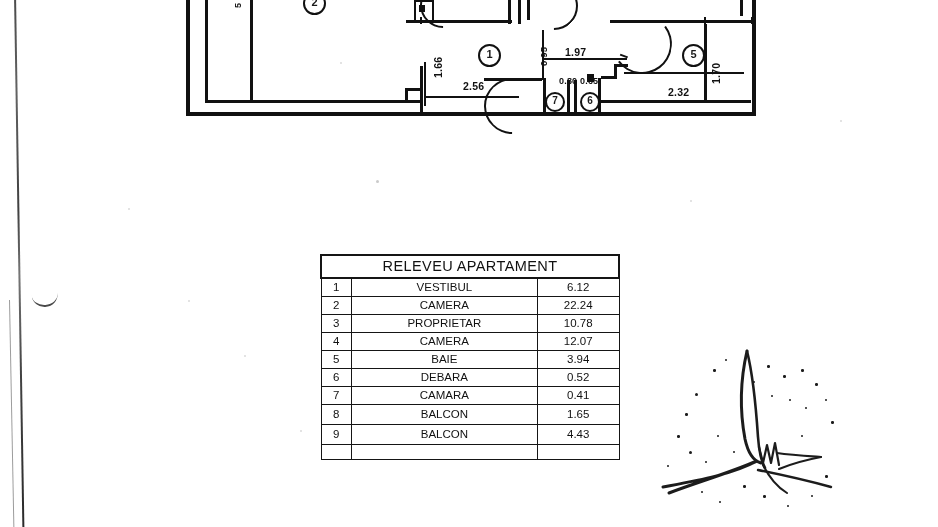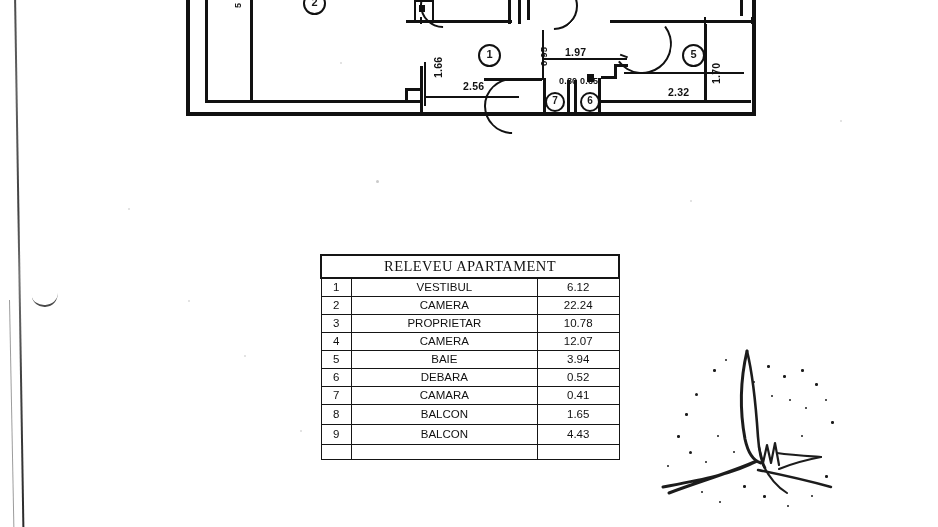--- a/index.html
+++ b/index.html
@@ -79,21 +79,20 @@
     font-family:"Liberation Sans",sans-serif;
   }
   #releveu-table td,#releveu-table th{
     border:1.6px solid #151515;padding:0;text-align:center;
     font-size:11.5px;color:#111;background:transparent;font-weight:normal;
     height:17px;line-height:17px;
   }
   #releveu-table .title-cell{
     font-size:14.5px;letter-spacing:.4px;height:21px;line-height:21px;
     border-width:2px;
-    font-family:Liberation Serif, serif;
   }
   #releveu-table .hdr{font-size:13px;height:auto;line-height:15px;padding:2px 0;}
   #releveu-table .hdr-sup{font-size:12.5px;line-height:14px;}
   #releveu-table .c-nr{width:30px;}
   #releveu-table .c-name{width:188px;}
   #releveu-table .c-val{width:82px;}
   #releveu-table .total-label{font-size:12px;letter-spacing:.2px;}
   #releveu-table .total-val{font-weight:bold;font-size:12px;}
   #releveu-table .row-tall td{height:19px;line-height:19px;}
   #releveu-table .empty-row td{height:14px;}

